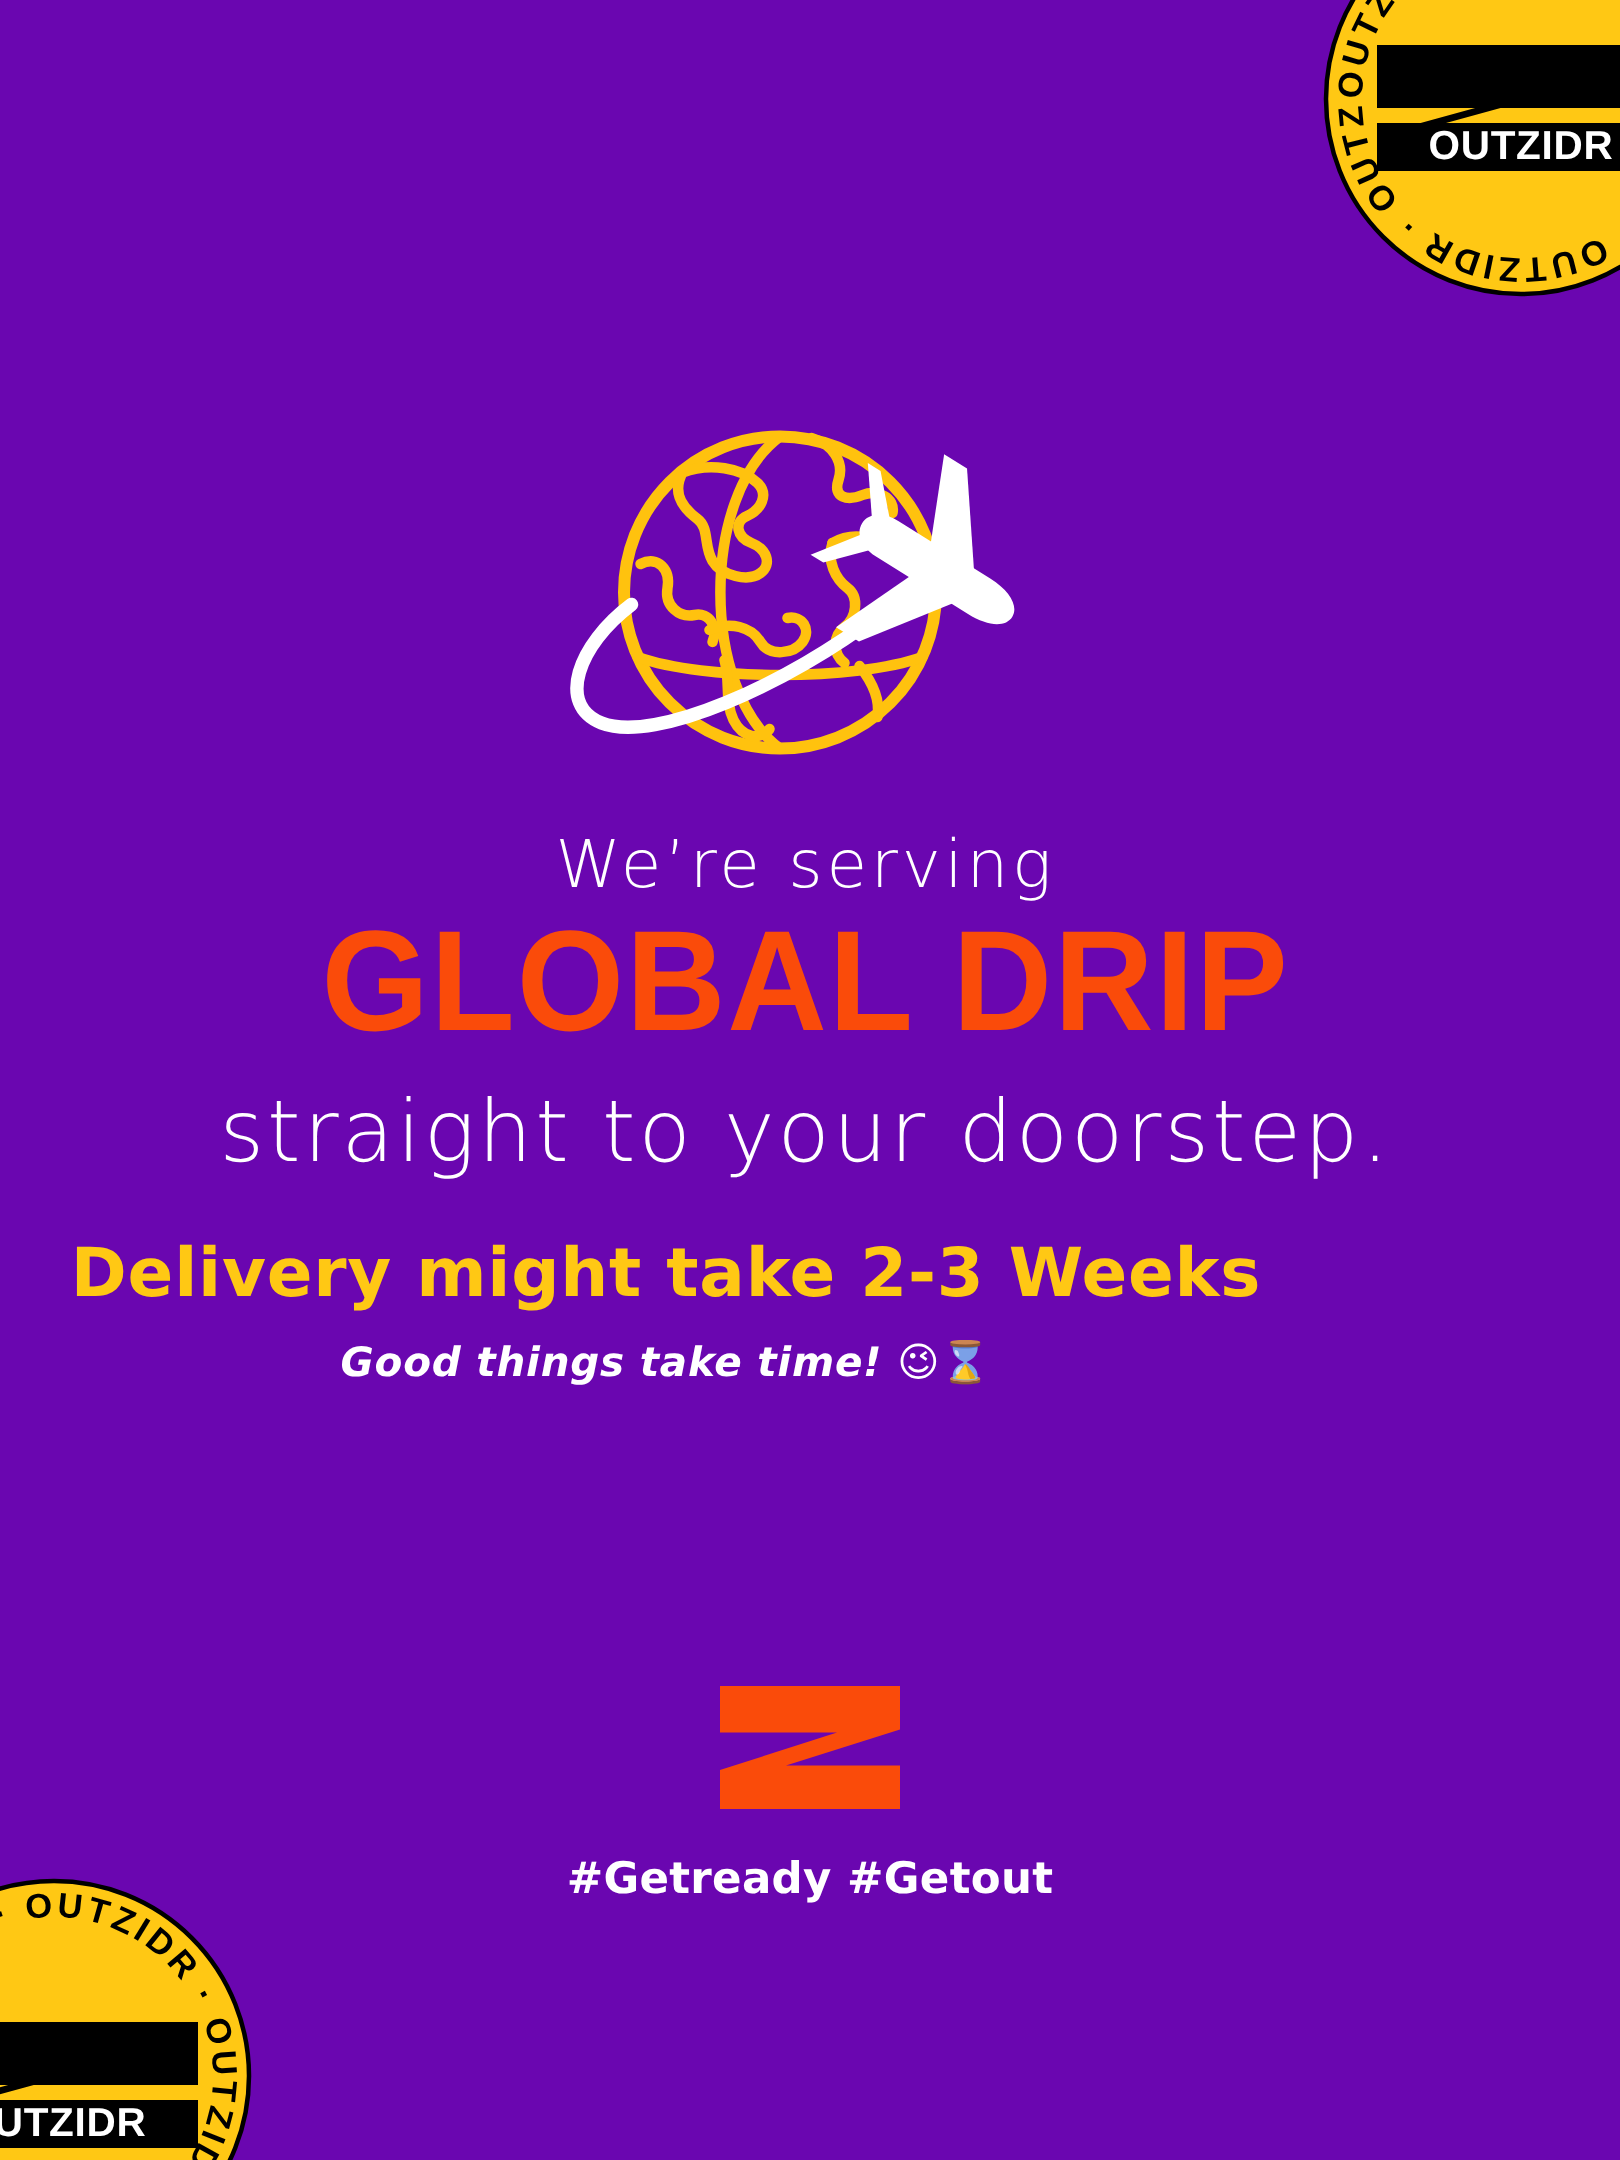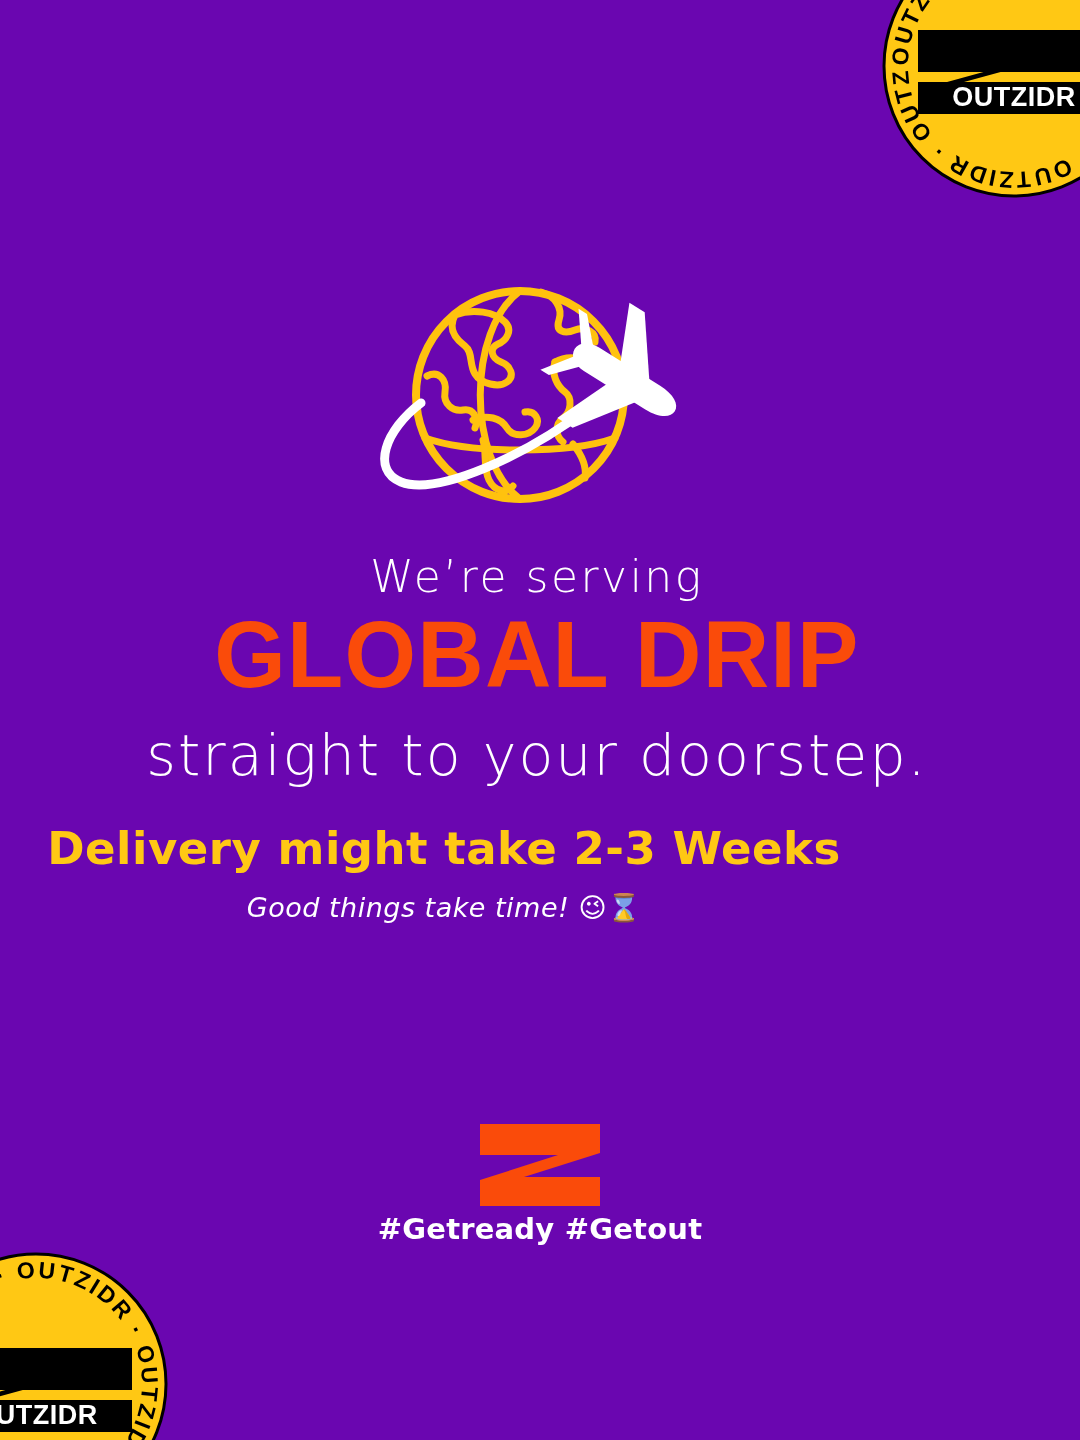--- a/index.html
+++ b/index.html
@@ -97,21 +97,21 @@
     color: #FFC814;
     font-size: 45px;
     font-weight: 700;
     letter-spacing: 0.5px;
     line-height: 1.2;
     font-family: "DejaVu Sans", sans-serif;
   }
   #delivery-subnote {
     color: #FFFFFF;
     font-size: 27px;
-    font-weight: 400;
+    font-weight: 700;
     font-style: italic;
     letter-spacing: 0.5px;
     margin-top: 16px;
     font-family: "DejaVu Sans", sans-serif;
     text-align: center;
   }
   #delivery-subnote .emoji {
     font-style: normal;
     font-family: "DejaVu Sans", sans-serif;
   }
@@ -128,21 +128,21 @@
     width: 124px;
     height: 86px;
     margin: 0 auto;
   }
   #brand-logo-z svg { display: block; width: 100%; height: 100%; }
   #brand-hashtags {
     color: #FFFFFF;
     font-size: 29px;
     font-weight: 700;
     letter-spacing: 0.2px;
-    margin-top: 4px;
+    margin-top: 27px;
     font-family: "DejaVu Sans", sans-serif;
   }
 </style>
 </head>
 <body>
 
 <div id="poster">
 
   <div id="globe-illustration">
     <svg viewBox="0 0 360 250" xmlns="http://www.w3.org/2000/svg">

